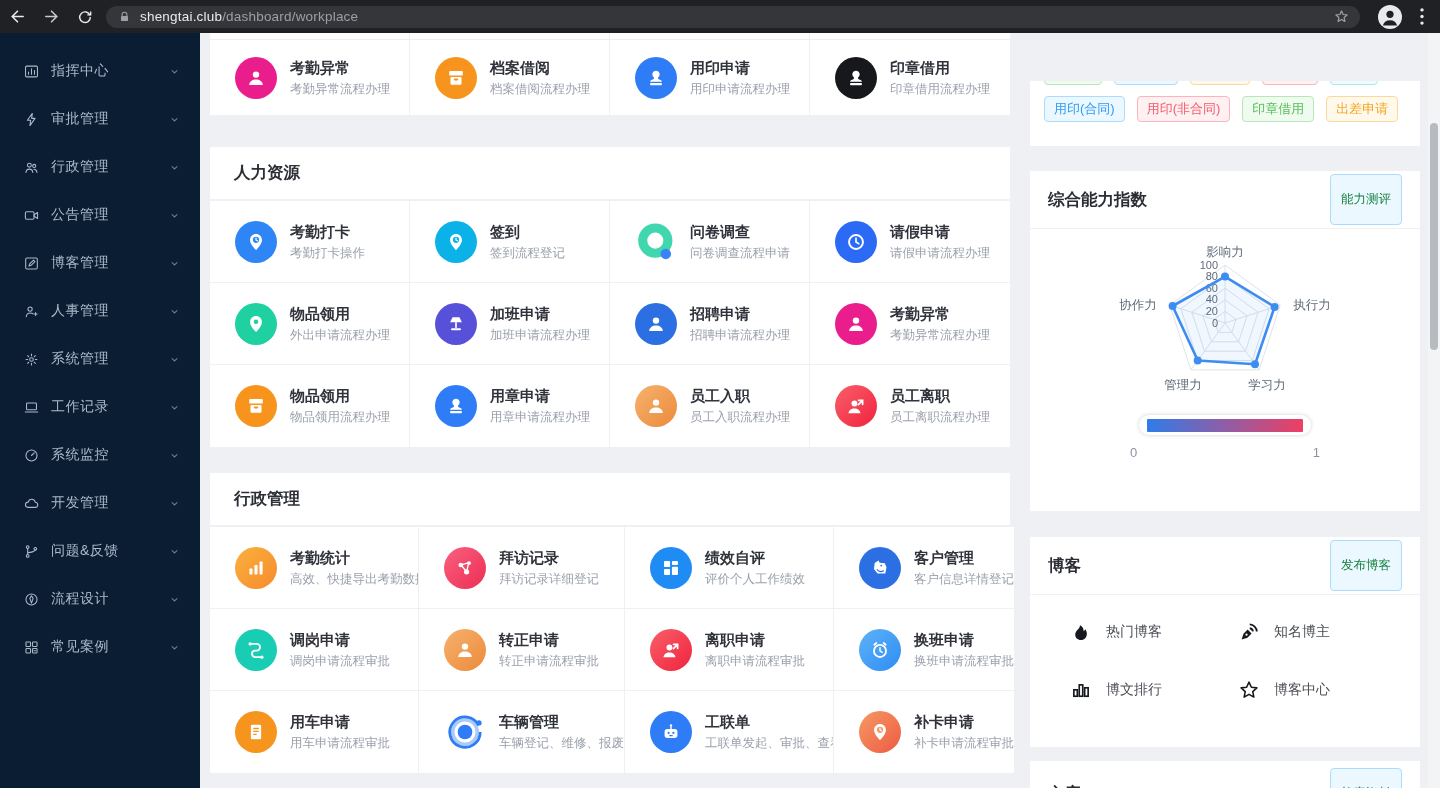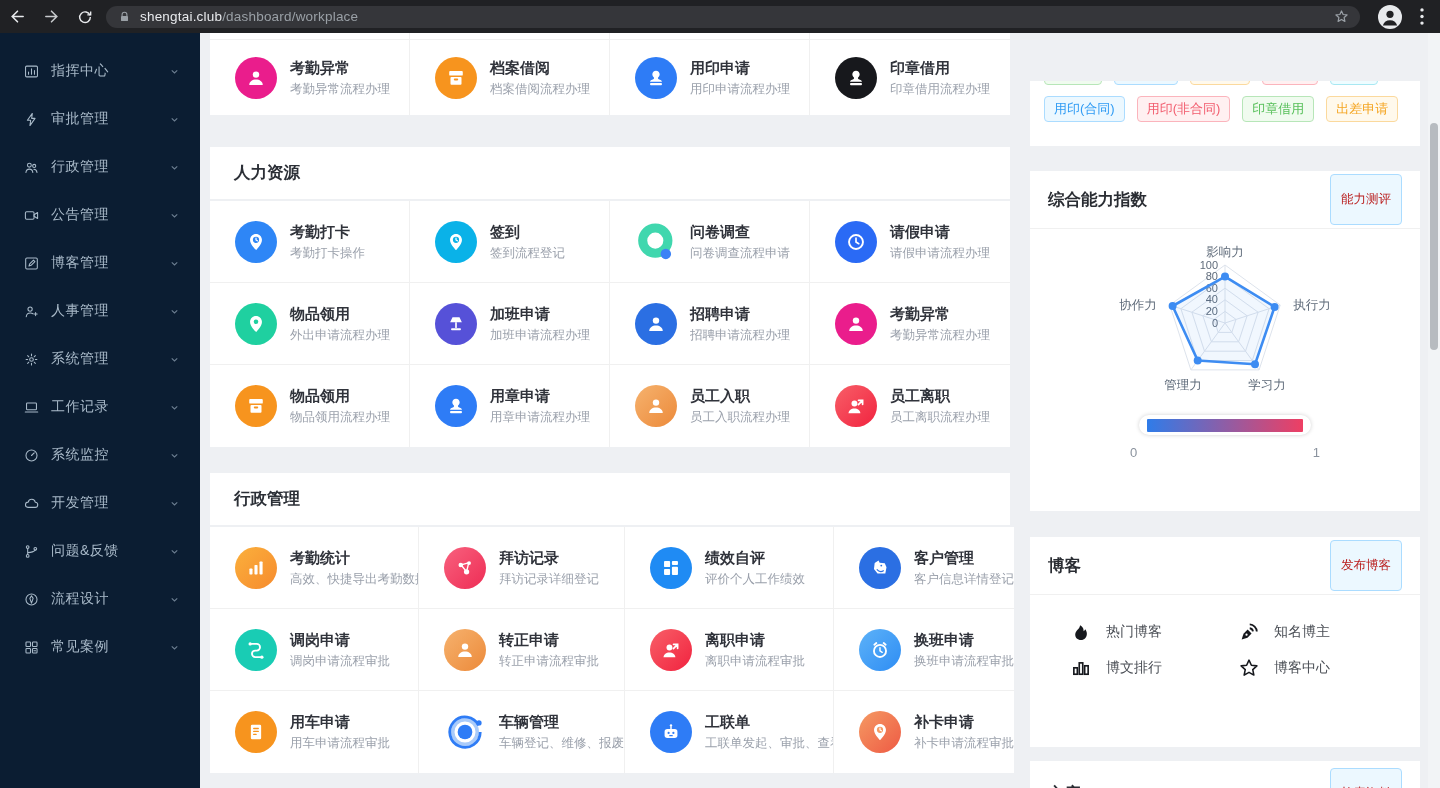--- a/index.html
+++ b/index.html
@@ -59,21 +59,21 @@
   .section-head { height:52px; background:#fff; display:flex; align-items:center; padding:0 24px;
     font-size:16.5px; font-weight:700; color:#2b2f36; margin-bottom:2px; }
   .mb32 { margin-bottom:32px; } .mb26 { margin-bottom:26px; }
 
   
   .panel { background:#fff; }
   .panel-head { height:58px; display:flex; align-items:center; justify-content:space-between;
     padding:0 18px; border-bottom:1px solid #f0f0f0; }
   .panel-title { font-size:16.5px; font-weight:700; color:#2a2d33; }
   .pill-btn { font-size:12.5px; padding:16px 10px; border-radius:4px; border:1px solid #abdcff;
-    color:#b91c1c; background:#ecf8ff; cursor:pointer; white-space:nowrap; }
+    color:#15803d; background:#ecf8ff; cursor:pointer; white-space:nowrap; }
 
   .tags-card { padding:0 14px 24px; overflow:hidden; flex:none; }
   .stub-row { height:4px; display:flex; gap:12px; align-items:flex-end; overflow:hidden; }
   .tag-stub { height:18px; border-radius:4px; border:1px solid; flex:none; }
   .tag-row { display:flex; gap:12px; margin-top:11px; }
   .tag { font-size:13px; padding:3px 9px; border-radius:4px; border:1px solid; cursor:pointer; white-space:nowrap; }
   .tag-blue   { color:#2f9bf4; background:#ecf8ff; border-color:#abdcff; }
   .tag-red    { color:#f25c6e; background:#fff0f1; border-color:#fbb4bc; }
   .tag-green  { color:#58c05b; background:#f0fbef; border-color:#b7e6b8; }
   .tag-orange { color:#f5a623; background:#fff9ec; border-color:#fbd99d; }
@@ -82,21 +82,21 @@
   .ability-card { height:340px; margin-top:25px; position:relative; flex:none; }
   #radar-svg { position:absolute; left:25px; top:62px; }
   .vmap { position:absolute; left:0; right:0; top:244px; display:flex; flex-direction:column; align-items:center; }
   .vmap-pill { width:172px; height:20px; background:#fff; border-radius:10px;
     box-shadow:0 0 4px rgba(0,0,0,.18); display:flex; align-items:center; justify-content:center; cursor:pointer; }
   .vmap-bar { width:156px; height:13px; border-radius:1px; }
   .vmap-labels { width:190px; display:flex; justify-content:space-between; margin-top:10px;
     font-size:13px; color:#8b939e; }
 
   .blog-card { height:210px; margin-top:26px; flex:none; }
-  .blog-grid { display:grid; grid-template-columns:1fr 1fr; padding:26px 14px 0 40px; row-gap:14px; }
+  .blog-grid { display:grid; grid-template-columns:1fr 1fr; padding:26px 14px 0 40px; row-gap:36px; }
   .blog-item { display:flex; align-items:center; gap:14px; font-size:14px; color:#4a4e55; cursor:pointer; }
   .blog-item svg { width:22px; height:22px; flex:none; }
 
   .library-card { margin-top:14px; flex:1; }
   .library-card .panel-head { height:66px;align-items:center; }
 
   
   .scrollbar { position:absolute; right:0; top:0; bottom:0; width:12px; background:#f2f4f6; }
   .scroll-thumb { position:absolute; left:2px; width:8px; top:90px; height:227px;
     background:#b7bbc0; border-radius:4px; cursor:grab; }

